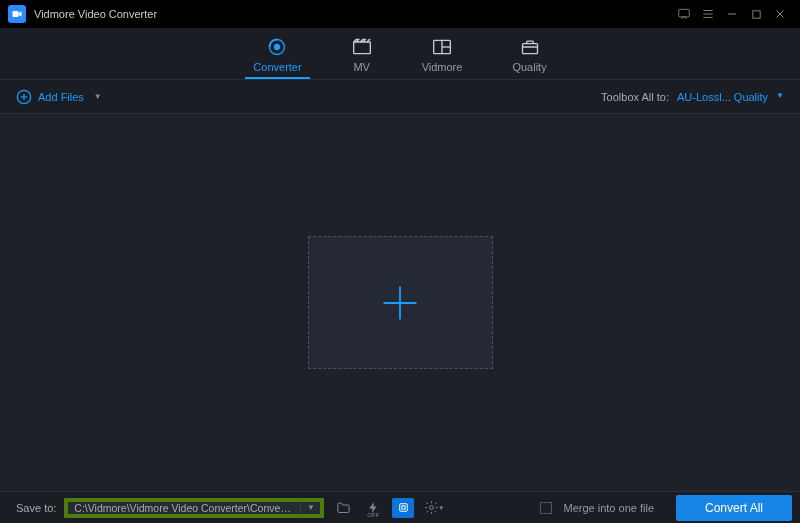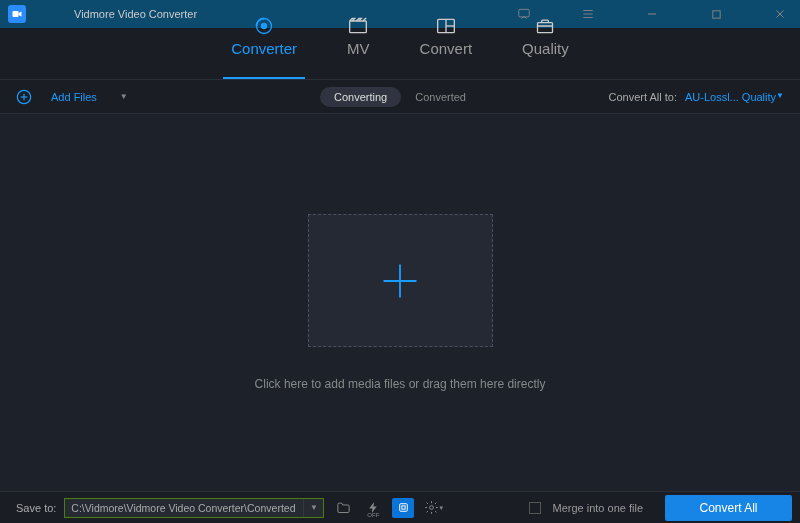--- a/index.html
+++ b/index.html
@@ -1,55 +1,55 @@
 <!DOCTYPE html>
 <html><head>
 <meta charset="utf-8">
 <style>
 * { margin: 0; padding: 0; box-sizing: border-box; font-family: -apple-system, "Segoe UI", Arial, sans-serif; }
 html, body { width: 800px; height: 523px; background: #1a1d24; color: #aaa; overflow: hidden; }
 
-.titlebar { height: 28px; background: #0c4a6e; display: flex; align-items: center; padding: 0 8px; font-size: 11px; color: #ccc; gap: 40px; }
+.titlebar { height: 28px; background: #000000; display: flex; align-items: center; padding: 0 8px; font-size: 11px; color: #ccc; }
 .titlebar .logo { width: 18px; height: 18px; background: #2b8cff; border-radius: 3px; margin-right: 8px; display:flex; align-items:center; justify-content:center;}
 .titlebar .logo svg { width:12px; height:12px; }
 .titlebar .spacer { flex: 1; }
 .titlebar .win-btn { width: 24px; height: 24px; display: flex; align-items:center; justify-content:center; color:#888; cursor:pointer; }
 
 .nav-tabs { height: 52px; display:flex; justify-content:center; align-items:flex-end; gap: 50px; border-bottom:1px solid #2a2e37; background:#1a1d24; }
-.nav-tab { display:flex; flex-direction:column; align-items:center; gap:4px; padding-bottom:22px; cursor:pointer; color:#999; font-size:15px; position:relative; }
+.nav-tab { display:flex; flex-direction:column; align-items:center; gap:4px; padding-bottom:6px; cursor:pointer; color:#999; font-size:11px; position:relative; }
 .nav-tab.active { color:#1a9cff; }
 .nav-tab.active::after { content:""; position:absolute; bottom:0; left:-8px; right:-8px; height:2px; background:#1a9cff; }
 .nav-tab .icon-slot { height:20px; display:flex; align-items:center; justify-content:center; }
 
 .secondary-bar { height:34px; display:flex; align-items:center; padding:0 16px; background:#1a1d24; border-bottom:1px solid #2a2e37; font-size:11px; }
-.add-files-btn { display:flex; align-items:center; gap:19px; color:#1a9cff; cursor:pointer; }
+.add-files-btn { display:flex; align-items:center; gap:6px; color:#1a9cff; cursor:pointer; }
 .add-files-btn .plus-circ { width:16px; height:16px; }
 .add-files-btn .dd { margin-left:4px; color:#888; font-size:8px; }
 
 .pill-group { position:absolute; left:50%; transform:translateX(-50%); display:flex; background:transparent; }
 .pill { padding:4px 14px; border-radius:12px; cursor:pointer; color:#888; font-size:11px; }
 .pill.active { background:#2f3440; color:#ddd; }
 
 .convert-all-to { margin-left:auto; display:flex; align-items:center; gap:8px; color:#aaa; }
-.convert-all-to .format-sel { color:#1a9cff; display:flex; align-items:flex-start; gap:0; cursor:pointer; }
+.convert-all-to .format-sel { color:#1a9cff; display:flex; align-items:flex-start; gap:8px; cursor:pointer; }
 
 .main-area { height: 377px; position:relative; display:flex; flex-direction:column; align-items:center; justify-content:center; background:#1d2129; }
 .dropzone { width:185px; height:133px; border:1px dashed #4a5060; background:#242933; display:flex; align-items:center; justify-content:center; cursor:pointer; }
 .dropzone .plus { color:#1a9cff; stroke:#1a9cff; }
 .drop-hint { margin-top:30px; font-size:12px; color:#888; }
 
 .bottom-bar { position:absolute; bottom:0; left:0; right:0; height:32px; background:#1a1d24; display:flex; align-items:center; padding:0 8px 0 16px; font-size:11px; border-top:1px solid #2a2e37; gap:8px; }
-.save-path { flex:0 0 auto; width:260px; height:20px; background:#252a33; border:1px solid #4d7c0f; display:flex; align-items:center; }
+.save-path { flex:0 0 auto; width:260px; height:20px; background:#252a33; border:4px solid #4d7c0f; display:flex; align-items:center; }
 .save-path .path-text { flex:1; padding:0 6px; color:#aaa; white-space:nowrap; overflow:hidden; text-overflow:ellipsis; font-size:10.5px; }
 .save-path .dd-btn { width:20px; height:100%; border-left:1px solid #333843; display:flex; align-items:center; justify-content:center; color:#888; cursor:pointer; font-size:8px; }
 .icon-btn { width:22px; height:20px; display:flex; align-items:center; justify-content:center; cursor:pointer; color:#888; border-radius:2px; }
 .icon-btn.hw-on { background:#0a74d8; color:#fff; }
 .merge-wrap { margin-left:auto; display:flex; align-items:center; gap:12px; color:#999; cursor:pointer; }
 .merge-wrap .checkbox { width:12px; height:12px; border:1px solid #555; }
-.convert-all-btn { margin-left:14px; width:127px; height:26px; background:#1785e5; color:#fff; display:flex; align-items:center; justify-content:center; font-size:12px; cursor:pointer; border-radius:2px; }
+.convert-all-btn { margin-left:14px; width:116px; height:26px; background:#1785e5; color:#fff; display:flex; align-items:center; justify-content:center; font-size:12px; cursor:pointer; border-radius:2px; }
 
 svg { display:block; }
 </style>
 </head>
 <body>
 
 <div class="titlebar">
   <div class="logo">
     <svg viewBox="0 0 24 24" fill="#fff">
         <rect x="3" y="6" width="12" height="12" rx="2"></rect>
@@ -110,21 +110,21 @@
     <span>MV</span>
   </div>
   <div class="nav-tab">
     <div class="icon-slot">
       <svg width="20" height="18" viewBox="0 0 24 20" fill="none" stroke="#ccc" stroke-width="1.6">
           <rect x="2" y="2" width="20" height="16" rx="1"></rect>
           <line x1="12" y1="2" x2="12" y2="18"></line>
           <line x1="12" y1="10" x2="22" y2="10"></line>
         </svg>
     </div>
-    <span>Convert</span>
+    <span>Vidmore</span>
   </div>
   <div class="nav-tab">
     <div class="icon-slot">
       <svg width="20" height="18" viewBox="0 0 24 20" fill="none" stroke="#ccc" stroke-width="1.6">
           <rect x="3" y="6" width="18" height="12" rx="1"></rect>
           <path d="M8 6V4a1 1 0 0 1 1-1h6a1 1 0 0 1 1 1v2M3 10h18"></path>
         </svg>
     </div>
     <span>Quality</span>
   </div>
@@ -133,41 +133,36 @@
 <div class="secondary-bar" style="position:relative;">
   <div class="add-files-btn">
     <svg class="plus-circ" viewBox="0 0 24 24" fill="none" stroke="#1a9cff" stroke-width="1.8">
         <circle cx="12" cy="12" r="10"></circle>
         <line x1="12" y1="7" x2="12" y2="17"></line>
         <line x1="7" y1="12" x2="17" y2="12"></line>
       </svg>
     <span>Add Files</span>
     <span class="dd">▼</span>
   </div>
-  <div class="pill-group">
-    <div class="pill active">Converting</div>
-    <div class="pill">Converted</div>
-  </div>
   <div class="convert-all-to">
-    <span>Convert All to:</span>
+    <span>Toolbox All to:</span>
     <div class="format-sel">
       <span>AU-Lossl... Quality</span>
       <span style="font-size:8px;">▼</span>
     </div>
   </div>
 </div>
 
 <div class="main-area">
   <div class="dropzone">
     <svg class="plus" width="44" height="44" viewBox="0 0 24 24" fill="none" stroke-width="1">
         <line x1="12" y1="3" x2="12" y2="21"></line>
         <line x1="3" y1="12" x2="21" y2="12"></line>
       </svg>
   </div>
-  <div class="drop-hint">Click here to add media files or drag them here directly</div>
 </div>
 
 <div class="bottom-bar">
   <span>Save to:</span>
   <div class="save-path">
     <span class="path-text">C:\Vidmore\Vidmore Video Converter\Converted</span>
     <div class="dd-btn">▼</div>
   </div>
   <div class="icon-btn" title="Open folder">
     <svg width="15" height="13" viewBox="0 0 24 20" fill="none" stroke="currentColor" stroke-width="1.6">

